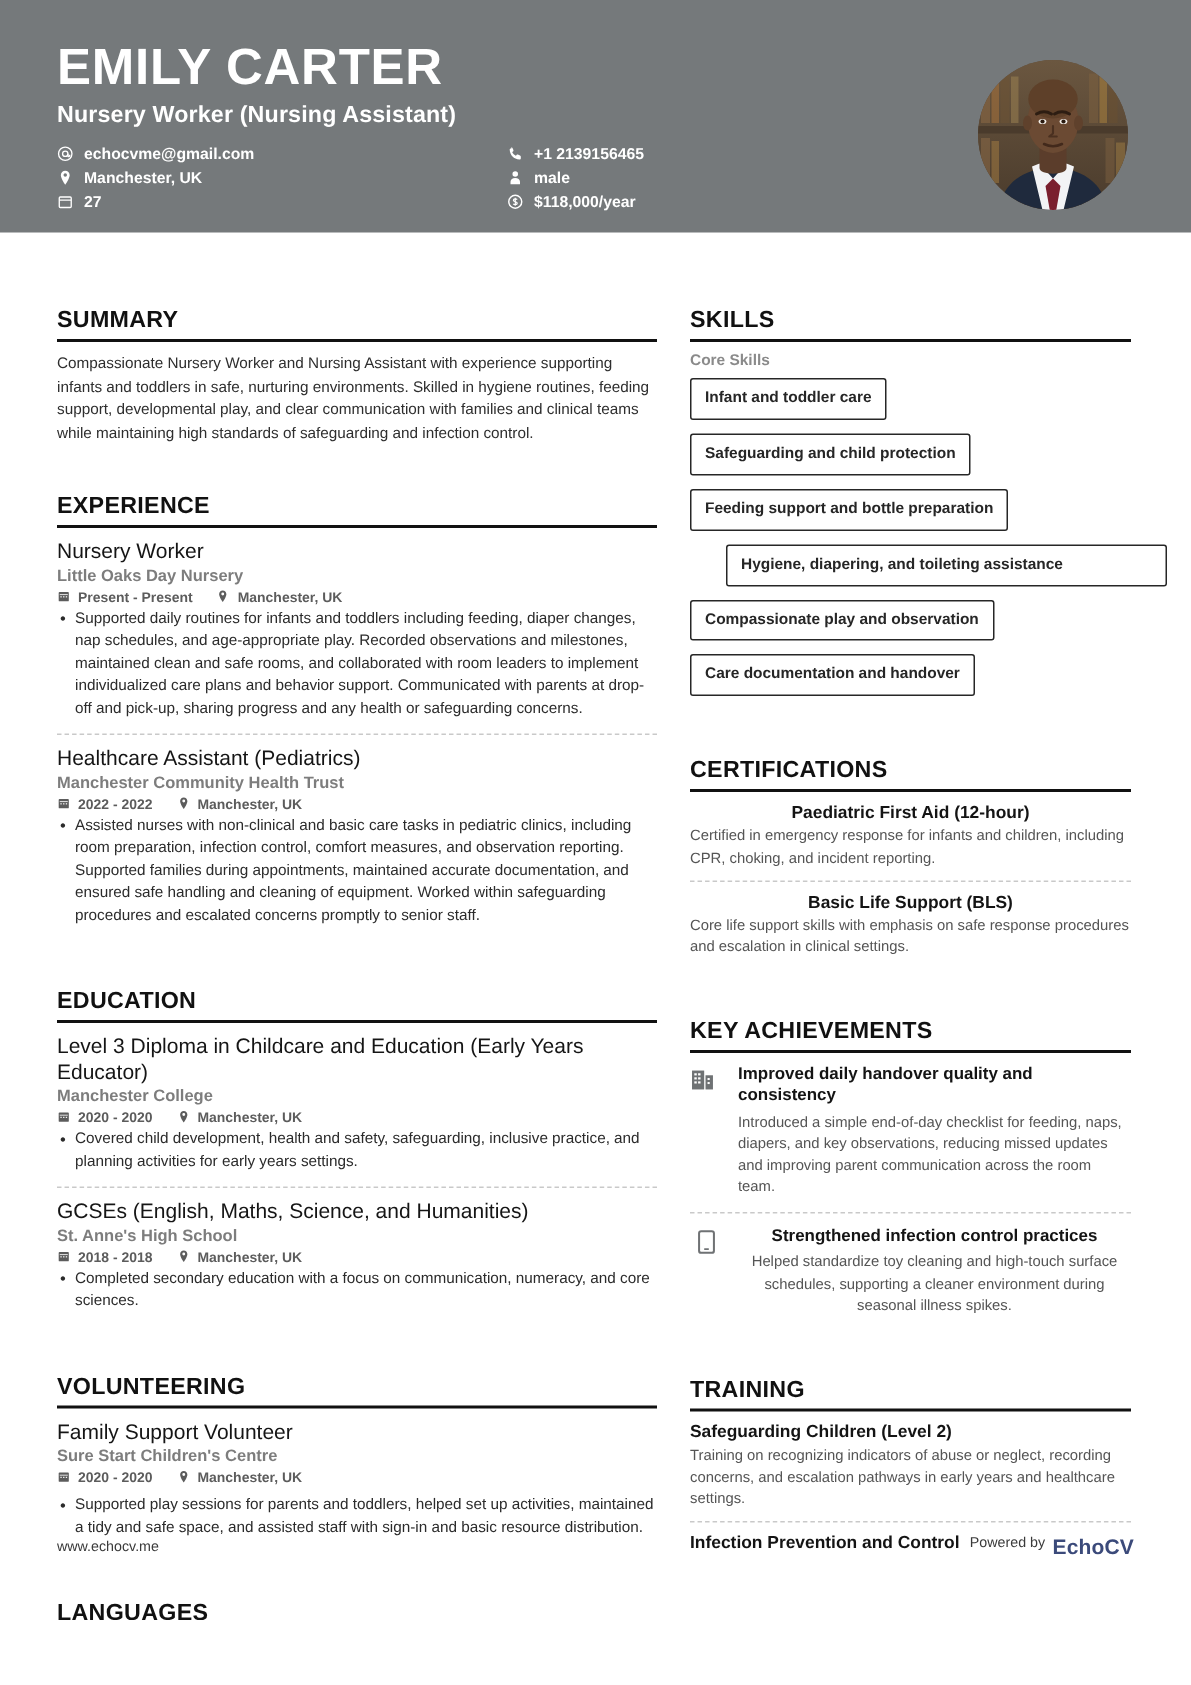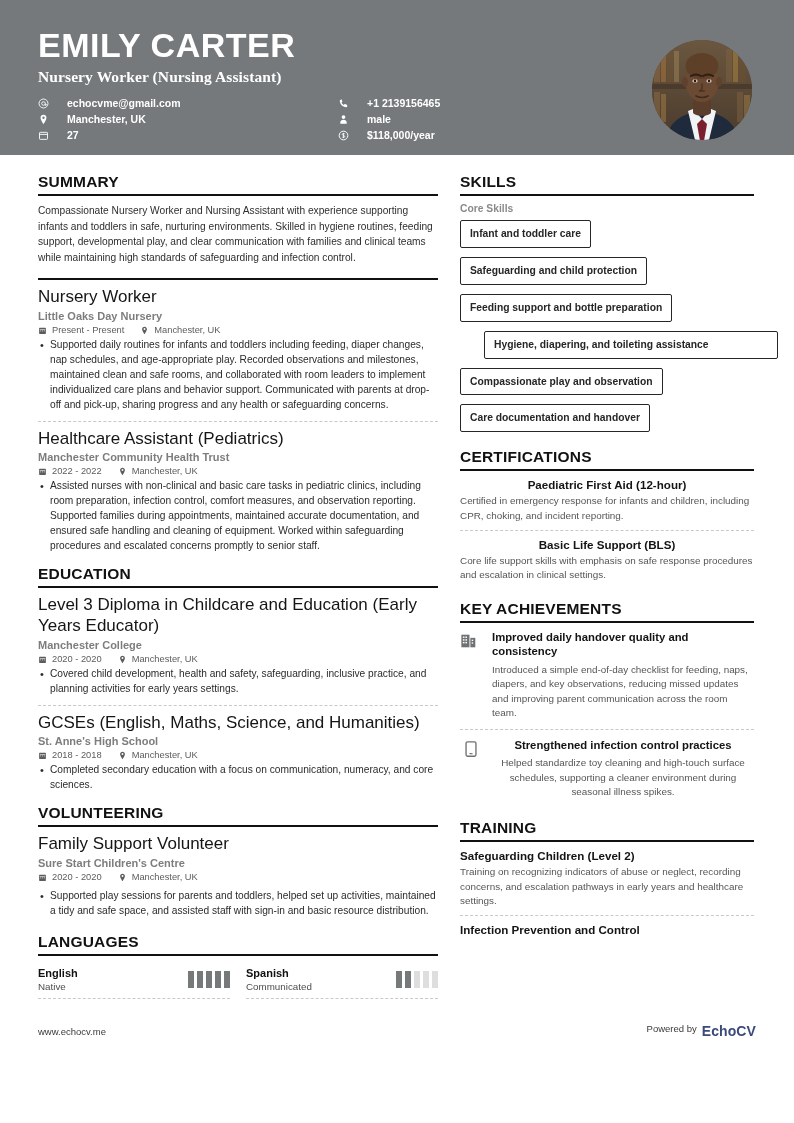--- a/index.html
+++ b/index.html
@@ -16,29 +16,29 @@
   .header {
     height: 155px; background: #75797b; position: relative;
     padding: 28px 38px 0 38px;
   }
   .hdr-name {
     font-size: 34px; font-weight: 700; color: #ffffff;
     letter-spacing: 0.5px; line-height: 1.05; text-transform: uppercase;
   }
   .hdr-title {
     font-size: 15.5px; font-weight: 700; color: #ffffff;
-    margin-top: 4px; letter-spacing: .1px; font-family: Liberation Serif, serif;
+    margin-top: 4px; letter-spacing: .1px;
   }
   .hdr-contacts {
     display: flex; margin-top: 11px; color: #ffffff;
   }
   .contact-col { display: flex; flex-direction: column; gap: 4px; }
   .contact-col.first { width: 300px; }
   .contact-row {
-    display: flex; align-items: flex-end; gap: 18px;
+    display: flex; align-items: flex-start; gap: 7px;
     font-size: 10.5px; font-weight: 700; line-height: 1.15;
   }
   .contact-row .ic {
     width: 11px; height: 11px; display:inline-flex;
     align-items:center; justify-content:center; flex: 0 0 11px;
   }
   .contact-row .ic svg { display:block; }
   .photo {
     position: absolute; right: 42px; top: 40px;
     width: 100px; height: 100px; border-radius: 50%;
@@ -50,40 +50,40 @@
   .body {
     display: flex; padding: 18px 38px 0 38px; gap: 22px;
     height: 925px; overflow: hidden;
   }
   .col-left { width: 400px; flex: 0 0 400px; }
   .col-right { width: 294px; flex: 0 0 294px; }
 
   .section { margin-bottom: 3px; }
   .sec-title {
     font-size: 15.5px; font-weight: 700; letter-spacing: .2px;
-    text-transform: uppercase; color: #111; padding-bottom: 3px;
+    text-transform: uppercase; color: #111; padding-bottom: 3px; margin-top: 32px;
   }
   .sec-rule { border-bottom: 2.5px solid #111; margin-bottom: 7px; }
   .sec-rule.thin { border-bottom-width: 2px; }
 
   .summary-text {
     font-size: 10.2px; line-height: 1.52; color: #2e2e2e;
     margin-bottom: 13px;
   }
 
   
   .entry { padding-bottom: 7px; }
   .entry + .entry { border-top: 1px dashed #c9c9c9; padding-top: 7px; }
-  .entry-role { font-size: 17px; font-weight: 400; color: #151515; line-height:1.22; }
+  .entry-role { font-size: 14px; font-weight: 400; color: #151515; line-height:1.22; }
   .entry-org { font-size: 11px; font-weight: 700; color: #7d7d7d; margin-top: 2px; }
   .entry-meta {
     display: flex; align-items: center; gap: 16px;
     font-size: 9.3px; color: #5c5c5c; margin-top: 3px;
   }
-  .meta-item { display: flex; align-items: flex-end; gap: 5px; }
+  .meta-item { display: flex; align-items: flex-start; gap: 5px; font-weight: bold; }
   .meta-item .ic { width: 9px; height: 9px; display:inline-flex; align-items:center; }
   .bullets { list-style: none; margin-top: 3px; }
   .bullets li {
     position: relative; padding-left: 12px;
     font-size: 10.2px; line-height: 1.47; color: #2b2b2b; margin-bottom: 1px;
   }
   .bullets li::before {
     content: "•"; position: absolute; left: 2px; top: -1px;
     font-size: 11px; color: #2b2b2b;
   }
@@ -272,20 +272,21 @@
 
     <div class="col-left">
 
       <div class="section">
         <div class="sec-title">SUMMARY</div>
         <div class="sec-rule"></div>
         <div class="summary-text">Compassionate Nursery Worker and Nursing Assistant with experience supporting infants and toddlers in safe, nurturing environments. Skilled in hygiene routines, feeding support, developmental play, and clear communication with families and clinical teams while maintaining high standards of safeguarding and infection control.</div>
       </div>
 
       <div class="section">
+        <div class="sec-title">EXPERIENCE</div>
         <div class="sec-rule"></div>
 
         <div class="entry">
           <div class="entry-role">Nursery Worker</div>
           <div class="entry-org">Little Oaks Day Nursery</div>
           <div class="entry-meta">
             <span class="meta-item">
               <span class="ic">
                 <svg width="9" height="9" viewBox="0 0 16 16" fill="#5c5c5c">
                     <rect x="2" y="3" width="12" height="11" rx="1"></rect>

